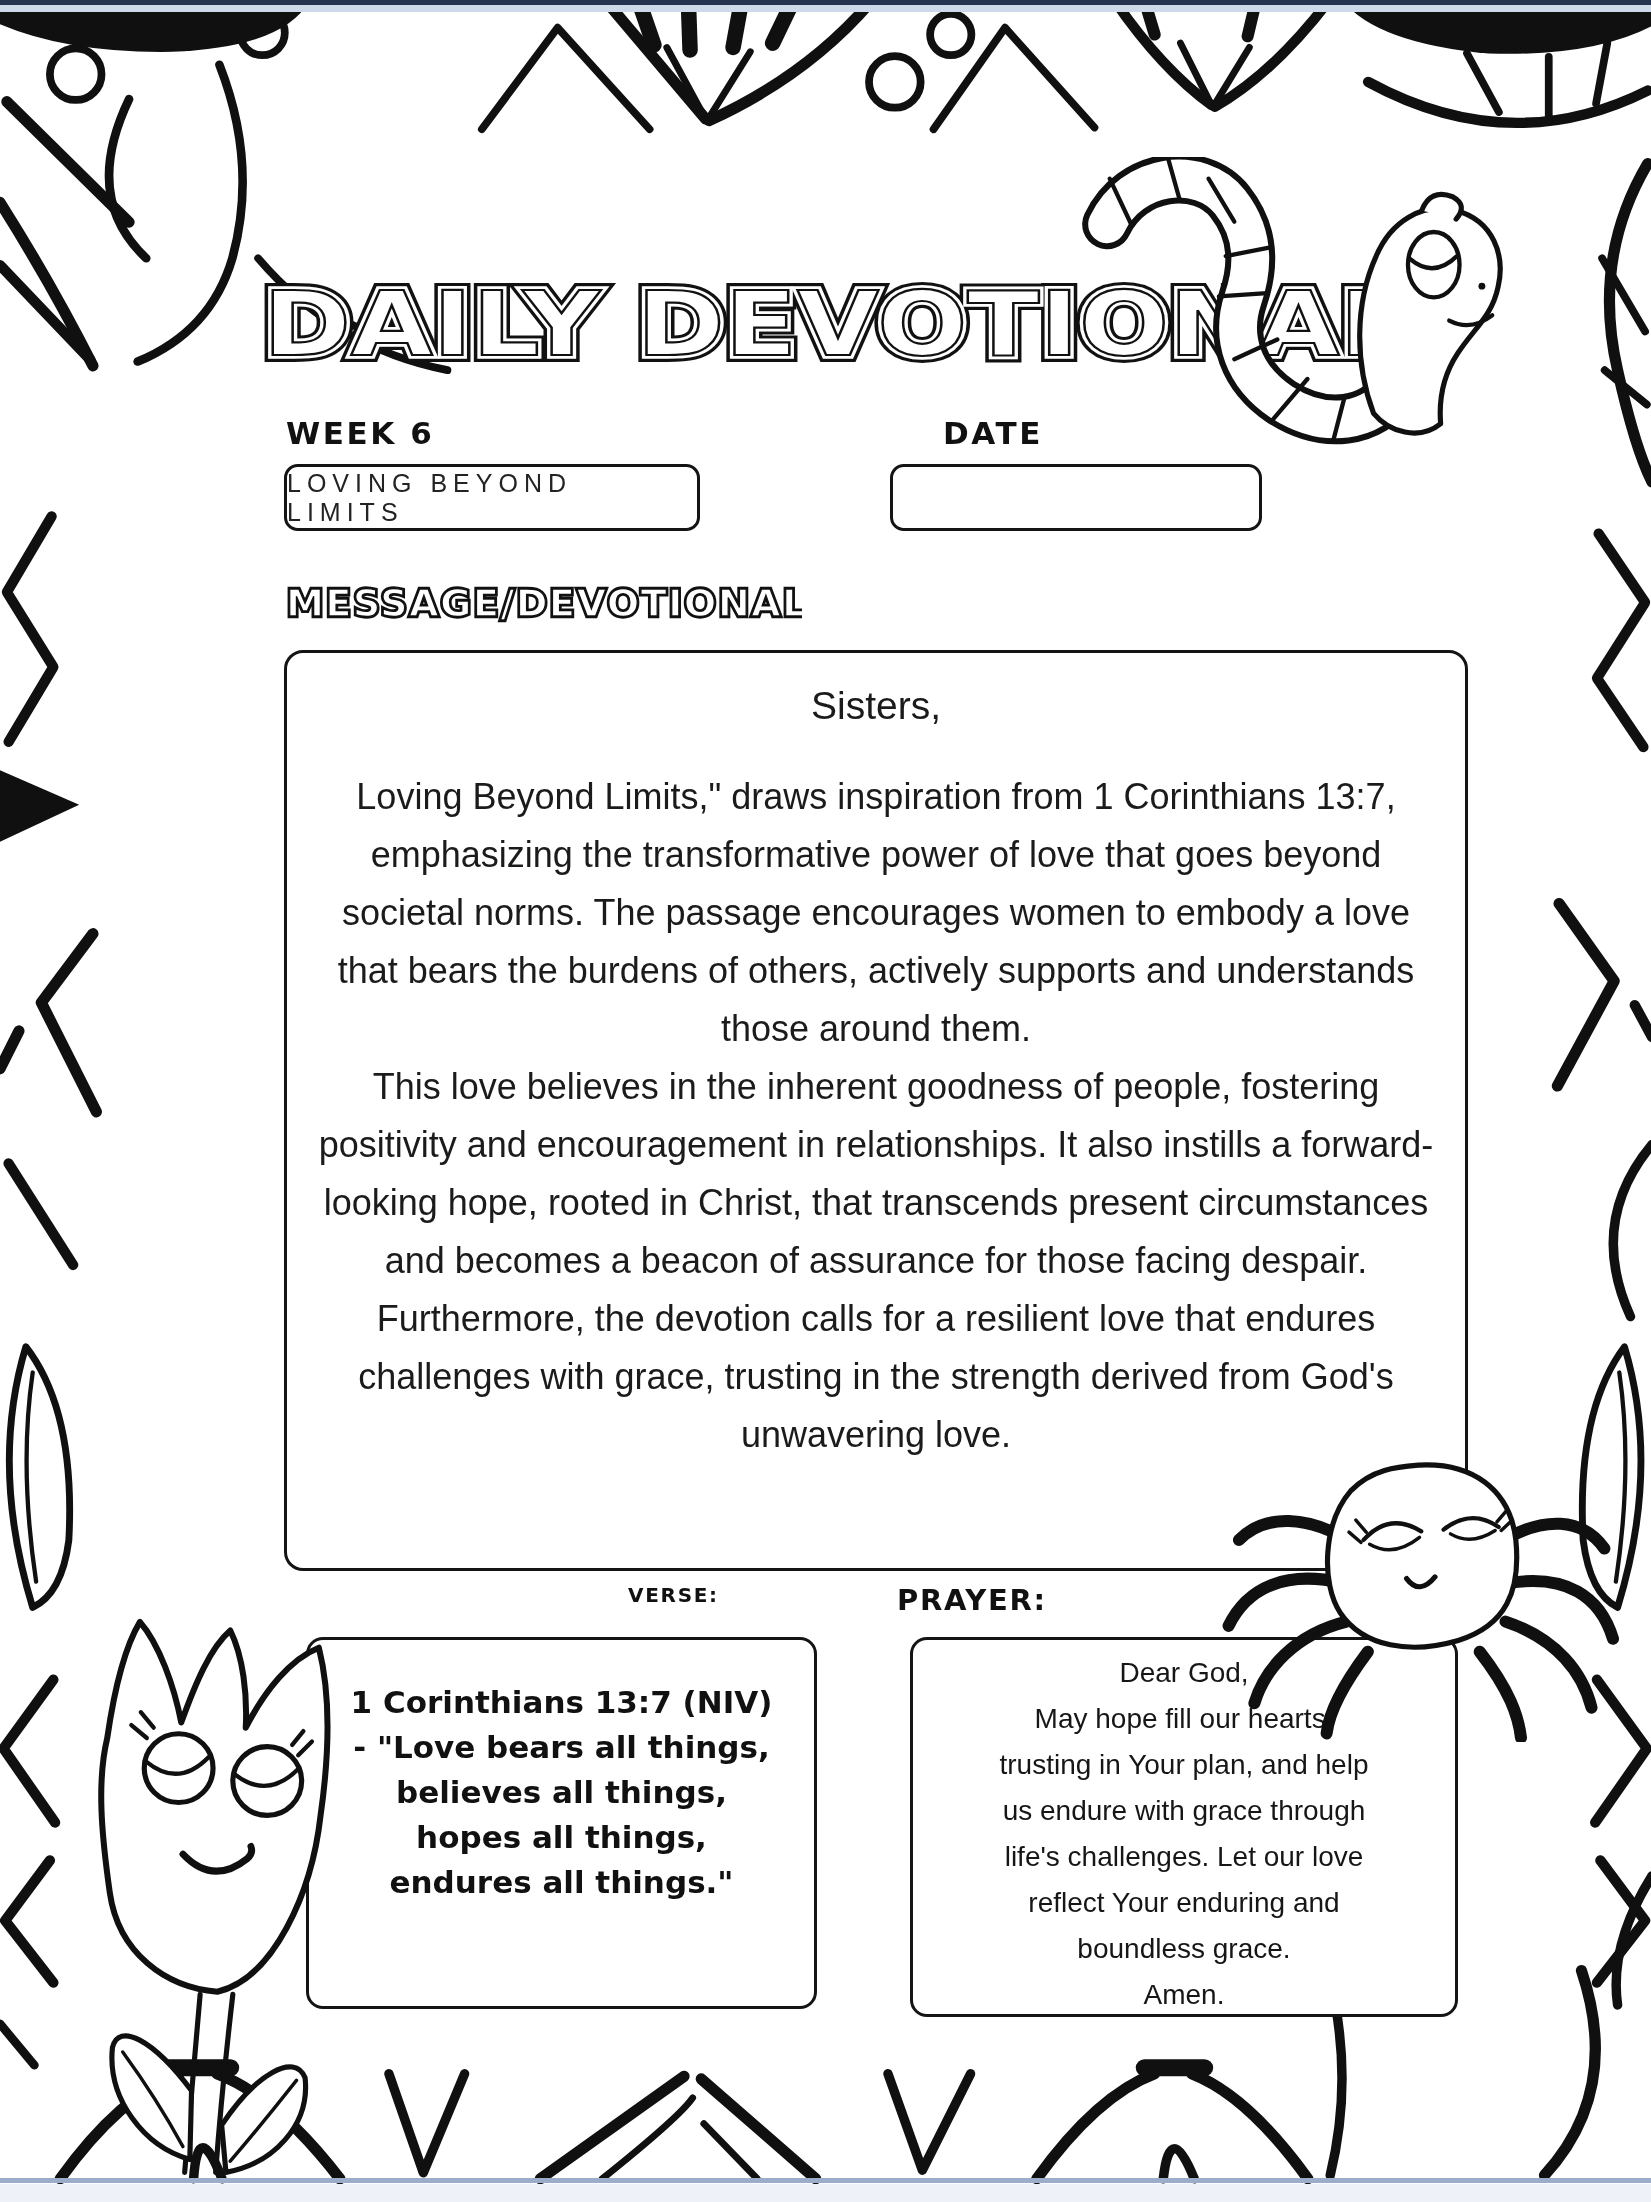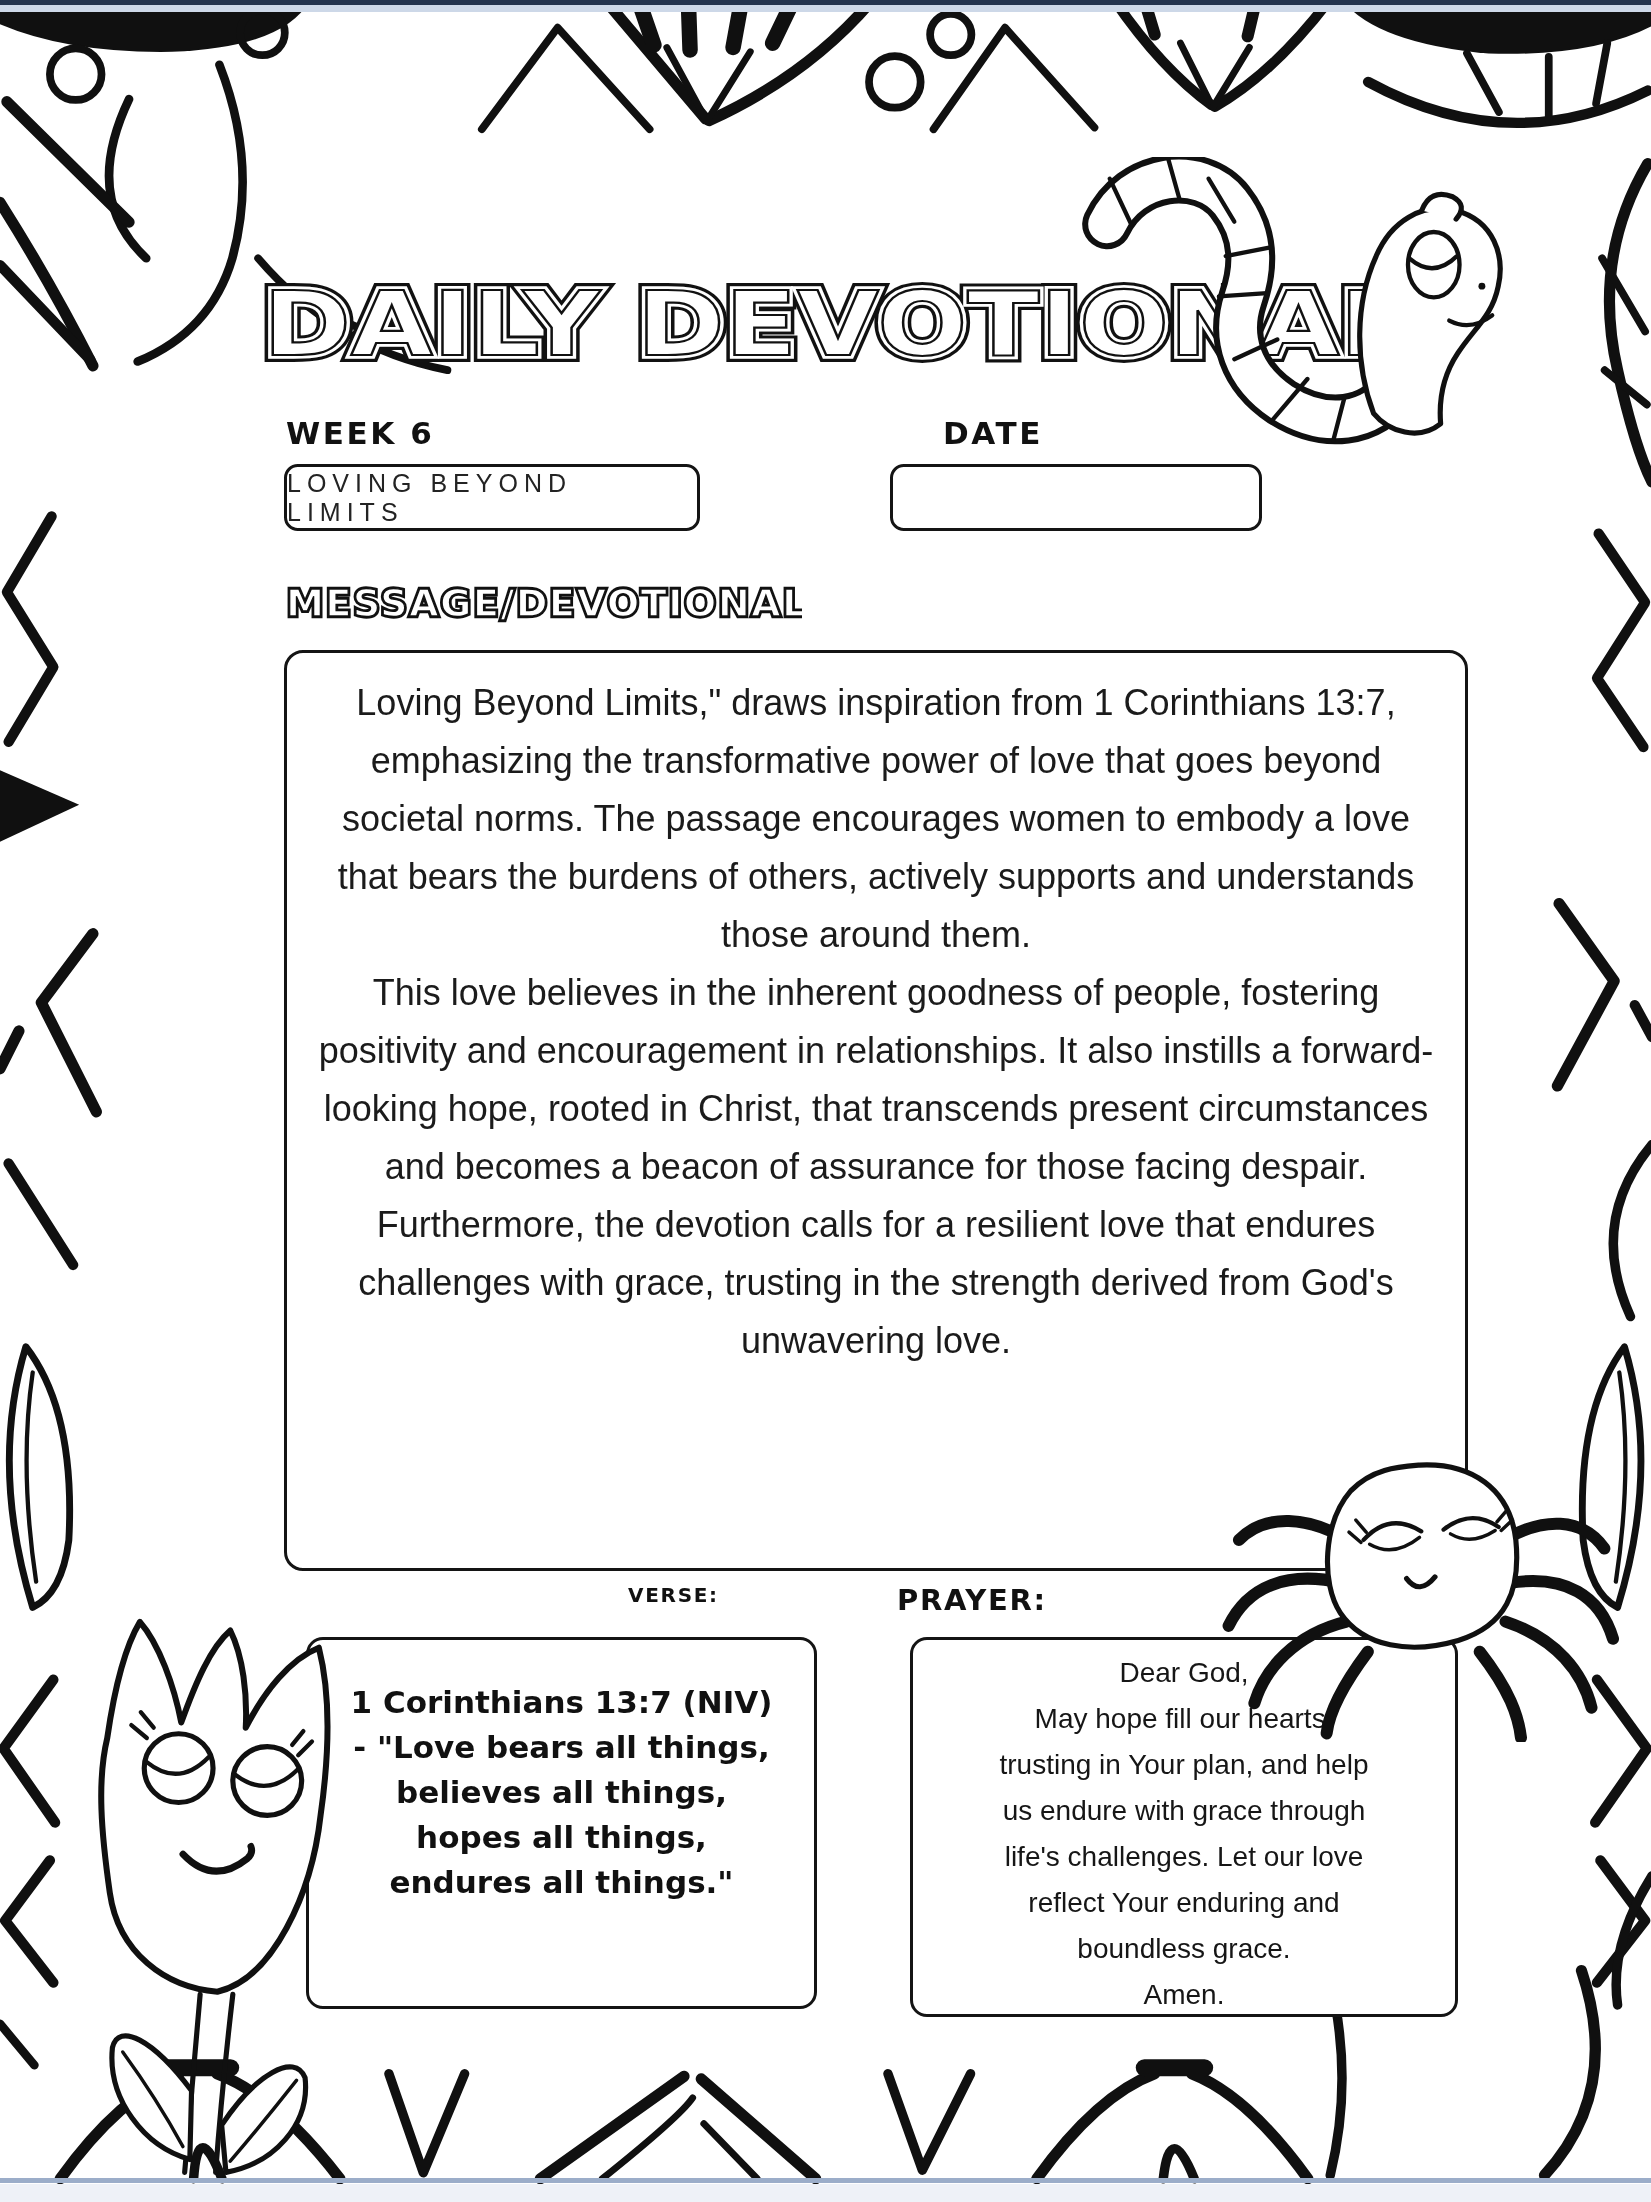--- a/index.html
+++ b/index.html
@@ -175,20 +175,21 @@
 </div>
 
 <div class="abs box date-box"></div>
 
 <svg class="abs msg-heading-layer" viewBox="0 0 600 64">
   <text x="0" y="48" font-size="44" letter-spacing="2" fill="#111111" stroke="#111111" stroke-width="5">MESSAGE/DEVOTIONAL</text>
   <text x="0" y="48" font-size="44" letter-spacing="2" fill="#ffffff" stroke="#111111" stroke-width="1.5">MESSAGE/DEVOTIONAL</text>
 </svg>
 
 <div class="abs box message-box">
+  <div class="salutation">Sisters,</div>
   <p>Loving Beyond Limits," draws inspiration from 1 Corinthians 13:7, emphasizing the transformative power of love that goes beyond societal norms. The passage encourages women to embody a love that bears the burdens of others, actively supports and understands those around them.</p>
   <p>This love believes in the inherent goodness of people, fostering positivity and encouragement in relationships. It also instills a forward-looking hope, rooted in Christ, that transcends present circumstances and becomes a beacon of assurance for those facing despair. Furthermore, the devotion calls for a resilient love that endures challenges with grace, trusting in the strength derived from God's unwavering love.</p>
 </div>
 
 <div class="abs hand-label verse-label">VERSE:</div>
 <div class="abs hand-label prayer-label">PRAYER:</div>
 
 <div class="abs box verse-box">
   <span>1 Corinthians 13:7 (NIV) - "Love bears all things, believes all things, hopes all things, endures all things."</span>
 </div>

